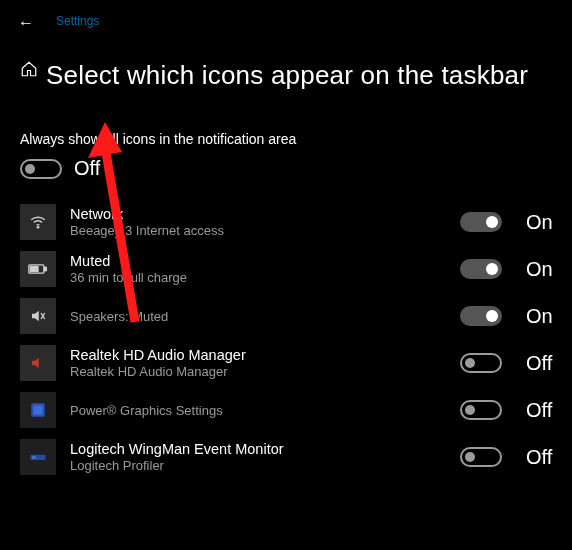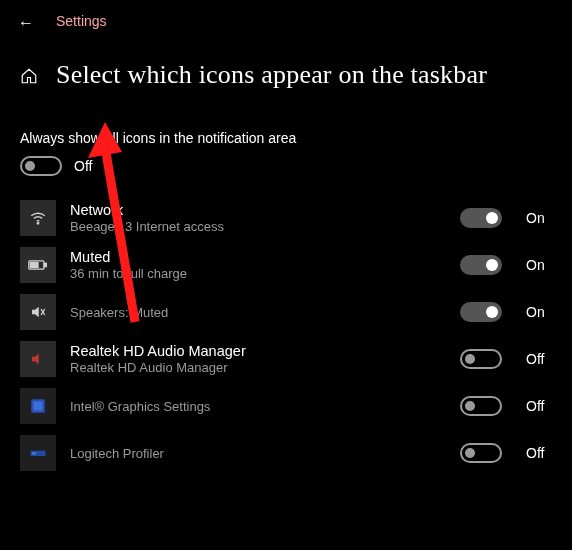--- a/index.html
+++ b/index.html
@@ -17,29 +17,28 @@
     align-items: center;
     padding: 12px 18px 6px 18px;
     gap: 22px;
   }
   .back-arrow {
     font-size: 16px;
     color: #fff;
     cursor: pointer;
   }
   .settings-label {
-    font-size: 14px;
-    color: #fca5a5;
+    font-size: 12px;
+    color: #0369a1;
   }
   .title-row {
     display: flex;
-    align-items: flex-end;
-    gap: 18px;
+    align-items: flex-start;
+    gap: 8px;
     padding: 24px 20px 10px 20px;
-    font-family: Liberation Serif, serif;
   }
   .home-icon {
     font-size: 17px;
   }
   .page-title {
     font-size: 26px;
     font-weight: 400;
     letter-spacing: 0.2px;
   }
   .section {
@@ -82,21 +81,21 @@
   }
   .toggle.on::after {
     content: "";
     position: absolute;
     width: 12px; height: 12px;
     background: #fff;
     border-radius: 50%;
     right: 2px; top: 2px;
   }
   .toggle-label {
-    font-size: 14px;
+    font-size: 20px;
   }
   .list {
     display: flex;
     flex-direction: column;
     gap: 11px;
   }
   .item-row {
     display: flex;
     align-items: center;
     gap: 14px;
@@ -234,35 +233,36 @@
         </div>
       </div>
       <div class="item-row">
         <div class="icon-box dark">
           <svg width="18" height="18" viewBox="0 0 24 24">
             <rect x="3" y="3" width="18" height="18" rx="2" fill="#2a4fbd"></rect>
             <rect x="6" y="6" width="12" height="12" fill="#3b6fd6"></rect>
           </svg>
         </div>
         <div class="item-text">
-          <div class="item-sub">Intel® Graphics Settings</div>
+          <div class="item-sub">Power® Graphics Settings</div>
         </div>
         <div class="right">
           <div class="toggle off"></div>
           <span class="toggle-label">Off</span>
         </div>
       </div>
       <div class="item-row">
         <div class="icon-box dark">
           <svg width="18" height="12" viewBox="0 0 24 14">
             <rect x="2" y="4" width="20" height="7" rx="1" fill="#1e4aa8"></rect>
             <rect x="4" y="6" width="5" height="3" fill="#4b79d8"></rect>
           </svg>
         </div>
         <div class="item-text">
+          <div class="item-title">Logitech WingMan Event Monitor</div>
           <div class="item-sub">Logitech Profiler</div>
         </div>
         <div class="right">
           <div class="toggle off"></div>
           <span class="toggle-label">Off</span>
         </div>
       </div>
     </div>
 </div>
 

